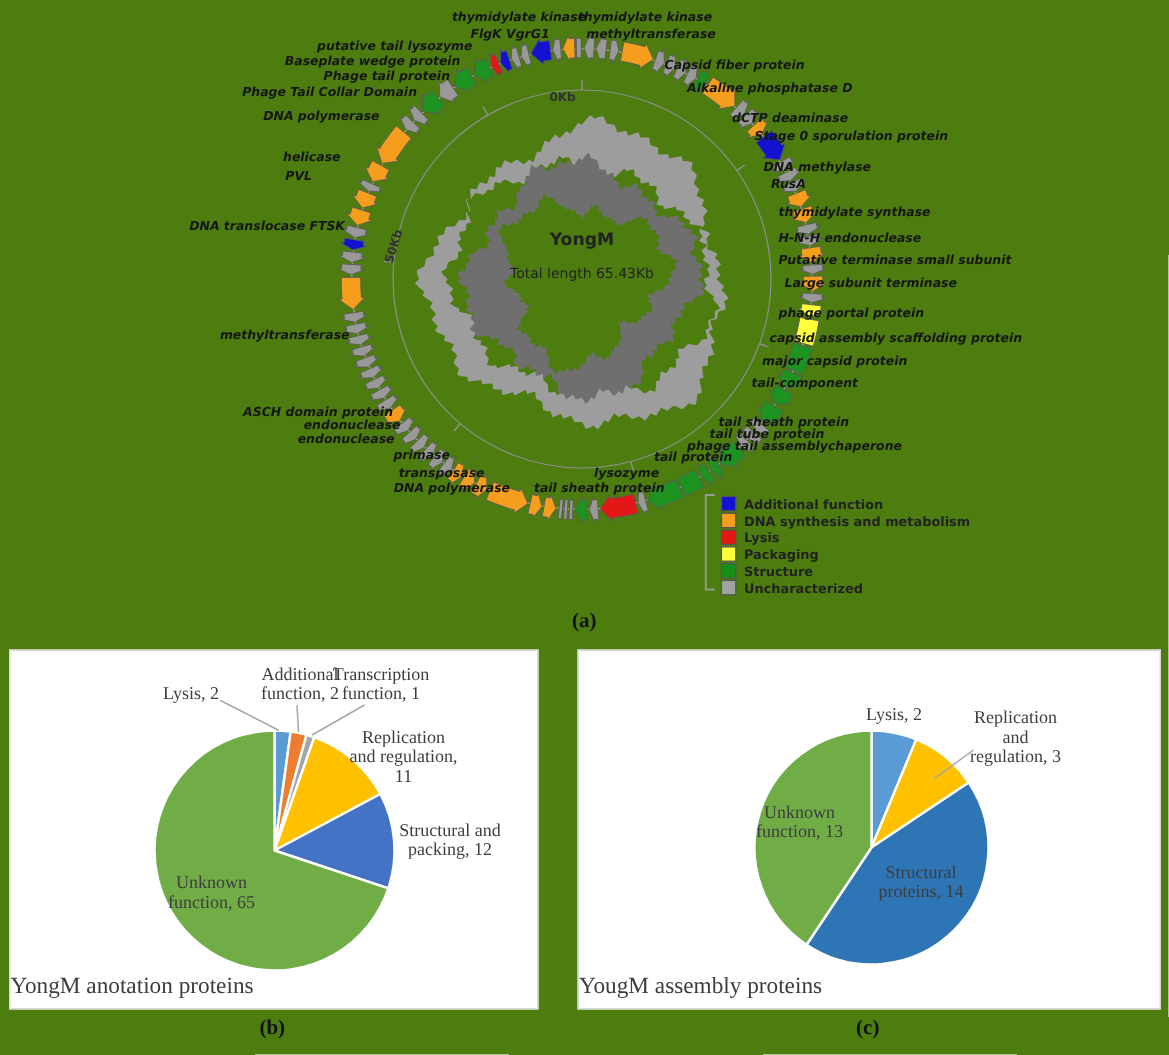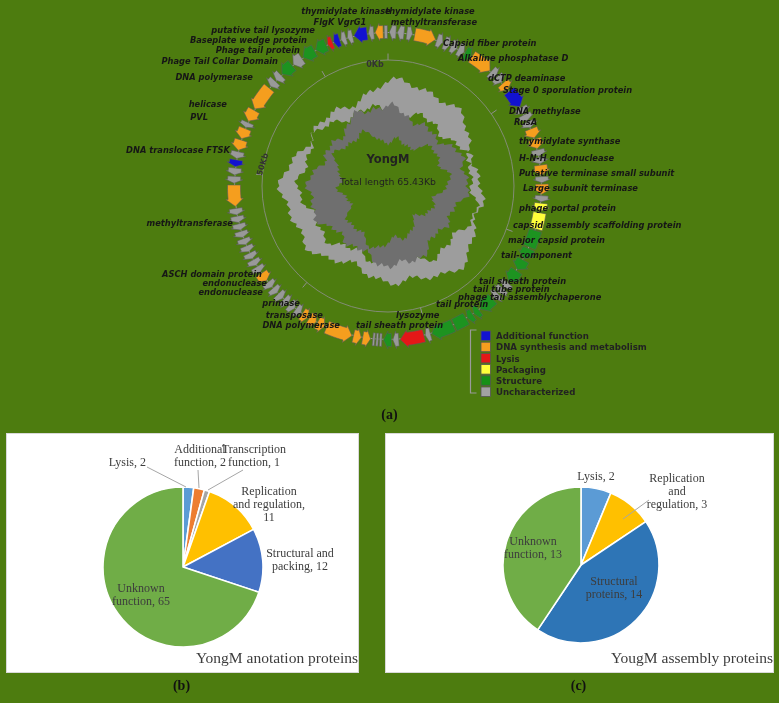--- a/index.html
+++ b/index.html
@@ -2,21 +2,21 @@
 <html><head>
 <meta charset="utf-8">
 <style>
   html,body{margin:0;padding:0;background:#fff;}
   .page{position:relative;width:779px;height:703px;background:#4d7c0f;overflow:hidden;
         font-family:"Liberation Sans",sans-serif;}
   svg{position:absolute;left:0;top:0;}
   .caption{position:absolute;text-align:center;font-family:"Liberation Serif",serif;
            font-size:14px;font-weight:600;color:#111;}
   .panel{position:absolute;border:1px solid #d9d9d9;background:#fff;}
-  .pie-title{position:absolute;left:0;right:0;bottom:5px;text-align:right;
+  .pie-title{position:absolute;left:0;right:0;bottom:5px;text-align:left;
              font-family:"Liberation Serif",serif;font-size:15.5px;color:#3d3d3d;}
   .genome-label{font-family:"DejaVu Sans",sans-serif;font-style:italic;font-weight:bold;
                 font-size:8.3px;fill:#161616;}
   .legend-text{font-family:"DejaVu Sans",sans-serif;font-weight:bold;font-size:8.6px;fill:#222;}
   .center-title{font-family:"DejaVu Sans",sans-serif;font-weight:bold;font-size:11.5px;fill:#222;}
   .center-sub{font-family:"DejaVu Sans",sans-serif;font-size:9.3px;fill:#222;}
   .scale-text{font-family:"DejaVu Sans",sans-serif;font-weight:bold;font-size:8px;fill:#333;}
   .pie-label{font-family:"Liberation Serif",serif;font-size:12px;fill:#3d3d3d;}
 </style>
 </head>

